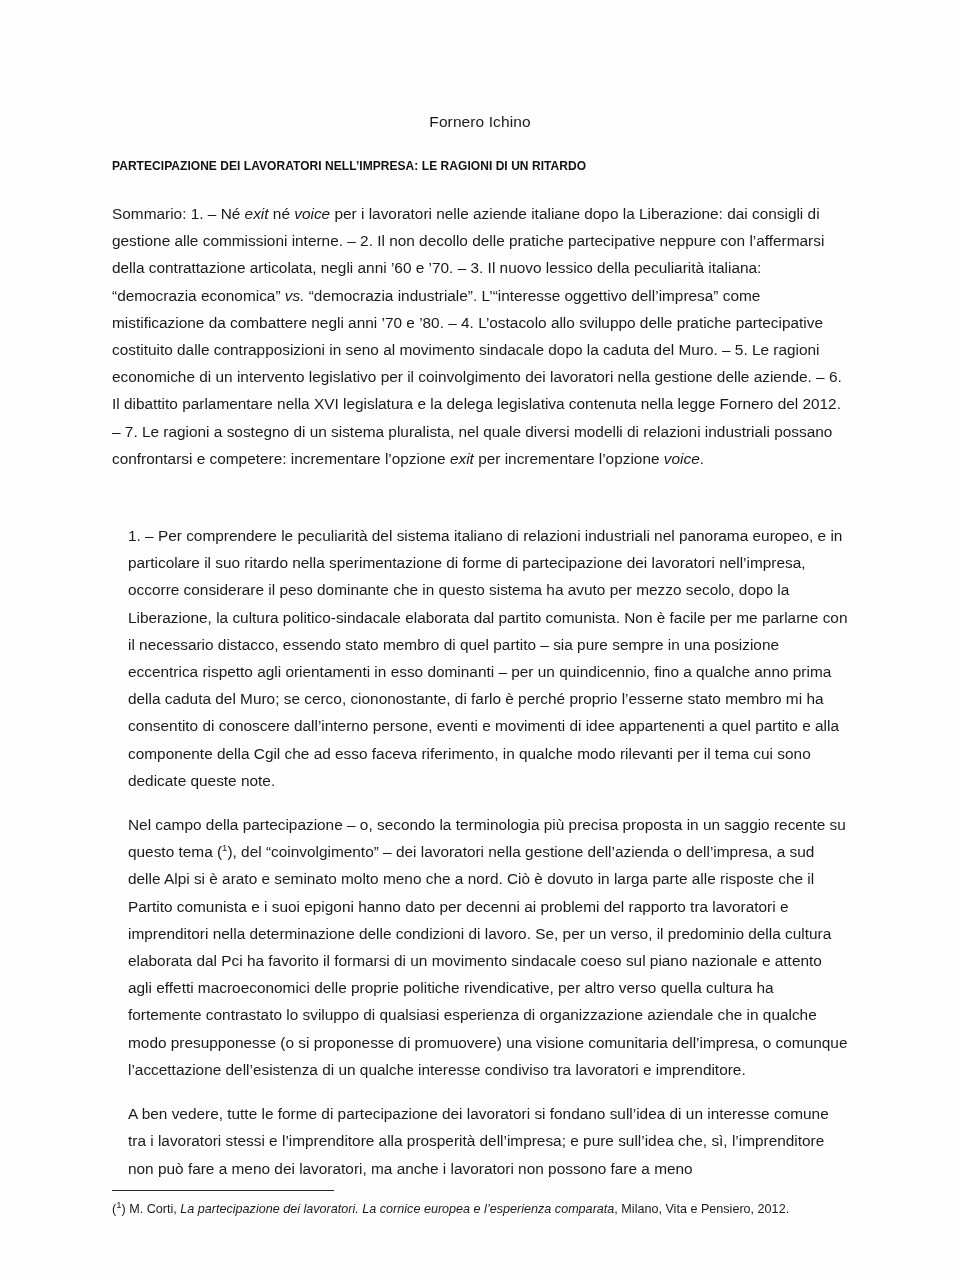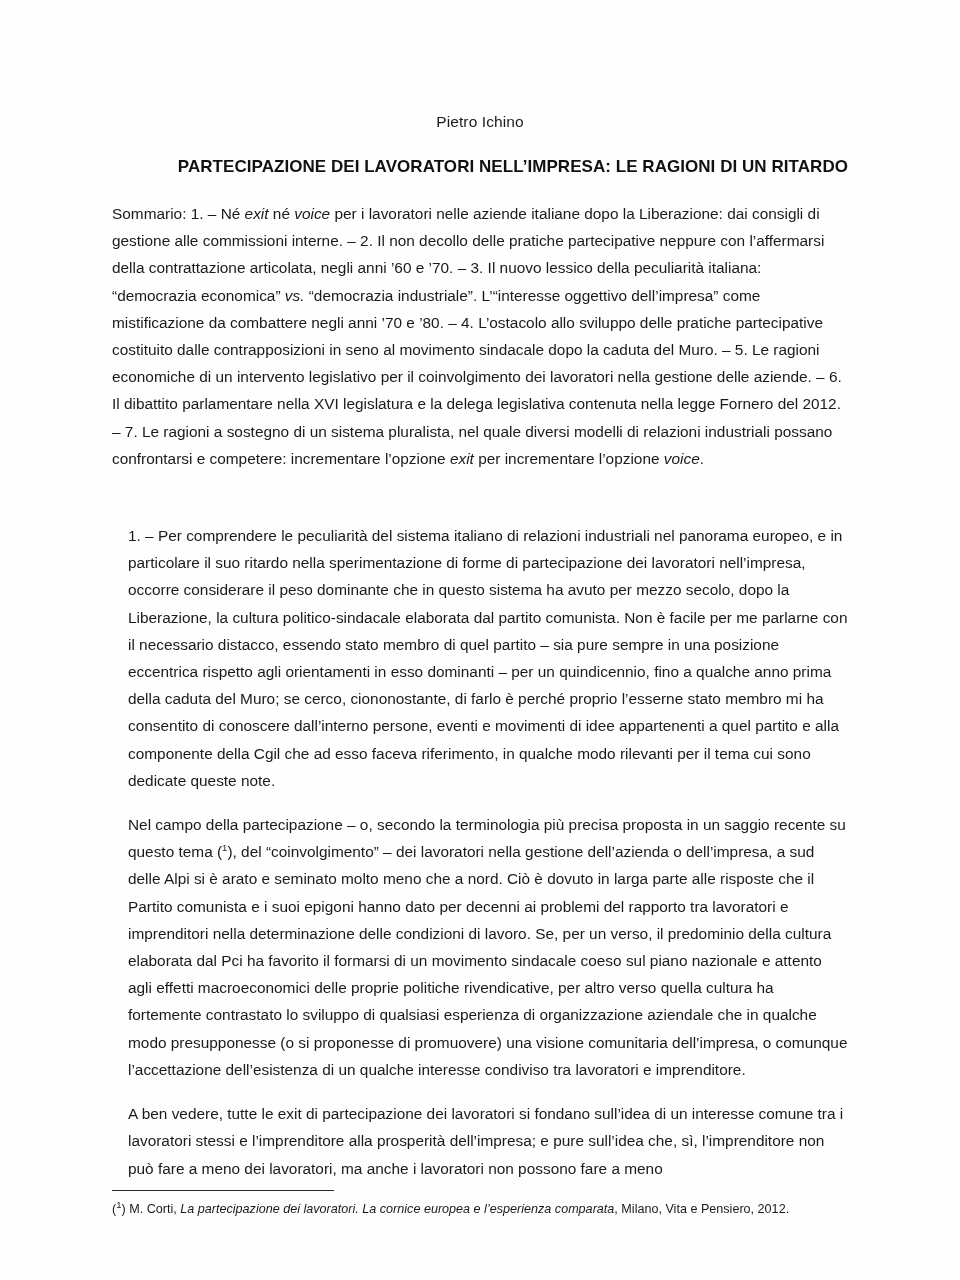--- a/index.html
+++ b/index.html
@@ -26,22 +26,22 @@
   }
   .author {
     text-align: center;
     font-size: 15.5px;
     line-height: 27px;
     margin-top: 108px;
     color: #1a1a1a;
     letter-spacing: 0.1px;
   }
   .doc-title {
-    text-align: right;
-    font-size: 17px;
+    text-align: left;
+    font-size: 12px;
     font-weight: bold;
     line-height: 27px;
     margin-top: 18px;
     color: #111111;
     letter-spacing: 0.05px;
   }
   .summary {
     margin-top: 20px;
     font-size: 15.4px;
     line-height: 27.2px;
@@ -82,35 +82,35 @@
     line-height: 19.5px;
     color: #1a1a1a;
     text-align: left;
   }
 </style>
 </head>
 <body>
 
 <div class="page">
 
-  <div class="author">Pietro Ichino</div>
+  <div class="author">Fornero Ichino</div>
 
   <div class="doc-title">PARTECIPAZIONE DEI LAVORATORI NELL’IMPRESA: LE RAGIONI DI UN RITARDO</div>
 
   <div class="summary">
     <span>Sommario: 1. – Né </span><span class="it">exit</span><span> né </span><span class="it">voice</span><span> per i lavoratori nelle aziende italiane dopo la Liberazione: dai consigli di gestione alle commissioni interne. – 2. Il non decollo delle pratiche partecipative neppure con l’affermarsi della contrattazione articolata, negli anni ’60 e ’70. – 3. Il nuovo lessico della peculiarità italiana: “democrazia economica” </span><span class="it">vs.</span><span> “democrazia industriale”. L’“interesse oggettivo dell’impresa” come mistificazione da combattere negli anni ’70 e ’80. – 4. L’ostacolo allo sviluppo delle pratiche partecipative costituito dalle contrapposizioni in seno al movimento sindacale dopo la caduta del Muro. – 5. Le ragioni economiche di un intervento legislativo per il coinvolgimento dei lavoratori nella gestione delle aziende. – 6. Il dibattito parlamentare nella XVI legislatura e la delega legislativa contenuta nella legge Fornero del 2012. – 7. Le ragioni a sostegno di un sistema pluralista, nel quale diversi modelli di relazioni industriali possano confrontarsi e competere: incrementare l’opzione </span><span class="it">exit</span><span> per incrementare l’opzione </span><span class="it">voice</span><span>.</span>
   </div>
 
   <div class="body-block">
 
     <p class="para">1. – Per comprendere le peculiarità del sistema italiano di relazioni industriali nel panorama europeo, e in particolare il suo ritardo nella sperimentazione di forme di partecipazione dei lavoratori nell’impresa, occorre considerare il peso dominante che in questo sistema ha avuto per mezzo secolo, dopo la Liberazione, la cultura politico-sindacale elaborata dal partito comunista. Non è facile per me parlarne con il necessario distacco, essendo stato membro di quel partito – sia pure sempre in una posizione eccentrica rispetto agli orientamenti in esso dominanti – per un quindicennio, fino a qualche anno prima della caduta del Muro; se cerco, ciononostante, di farlo è perché proprio l’esserne stato membro mi ha consentito di conoscere dall’interno persone, eventi e movimenti di idee appartenenti a quel partito e alla componente della Cgil che ad esso faceva riferimento, in qualche modo rilevanti per il tema cui sono dedicate queste note.</p>
 
     <p class="para"><span>Nel campo della partecipazione – o, secondo la terminologia più precisa proposta in un saggio recente su questo tema (</span><sup class="fn">1</sup><span>), del “coinvolgimento” – dei lavoratori nella gestione dell’azienda o dell’impresa, a sud delle Alpi si è arato e seminato molto meno che a nord. Ciò è dovuto in larga parte alle risposte che il Partito comunista e i suoi epigoni hanno dato per decenni ai problemi del rapporto tra lavoratori e imprenditori nella determinazione delle condizioni di lavoro. Se, per un verso, il predominio della cultura elaborata dal Pci ha favorito il formarsi di un movimento sindacale coeso sul piano nazionale e attento agli effetti macroeconomici delle proprie politiche rivendicative, per altro verso quella cultura ha fortemente contrastato lo sviluppo di qualsiasi esperienza di organizzazione aziendale che in qualche modo presupponesse (o si proponesse di promuovere) una visione comunitaria dell’impresa, o comunque l’accettazione dell’esistenza di un qualche interesse condiviso tra lavoratori e imprenditore.</span></p>
 
-    <p class="para">A ben vedere, tutte le exit di partecipazione dei lavoratori si fondano sull’idea di un interesse comune tra i lavoratori stessi e l’imprenditore alla prosperità dell’impresa; e pure sull’idea che, sì, l’imprenditore non può fare a meno dei lavoratori, ma anche i lavoratori non possono fare a meno</p>
+    <p class="para">A ben vedere, tutte le forme di partecipazione dei lavoratori si fondano sull’idea di un interesse comune tra i lavoratori stessi e l’imprenditore alla prosperità dell’impresa; e pure sull’idea che, sì, l’imprenditore non può fare a meno dei lavoratori, ma anche i lavoratori non possono fare a meno</p>
 
   </div>
 
   <div class="footnote-area">
     <div class="fn-rule"></div>
     <div class="fn-text">(<sup class="fn">1</sup><span>) M. Corti, </span><span class="it">La partecipazione dei lavoratori. La cornice europea e l’esperienza comparata</span><span>, Milano, Vita e Pensiero, 2012.</span></div>
   </div>
 
 </div>
 

